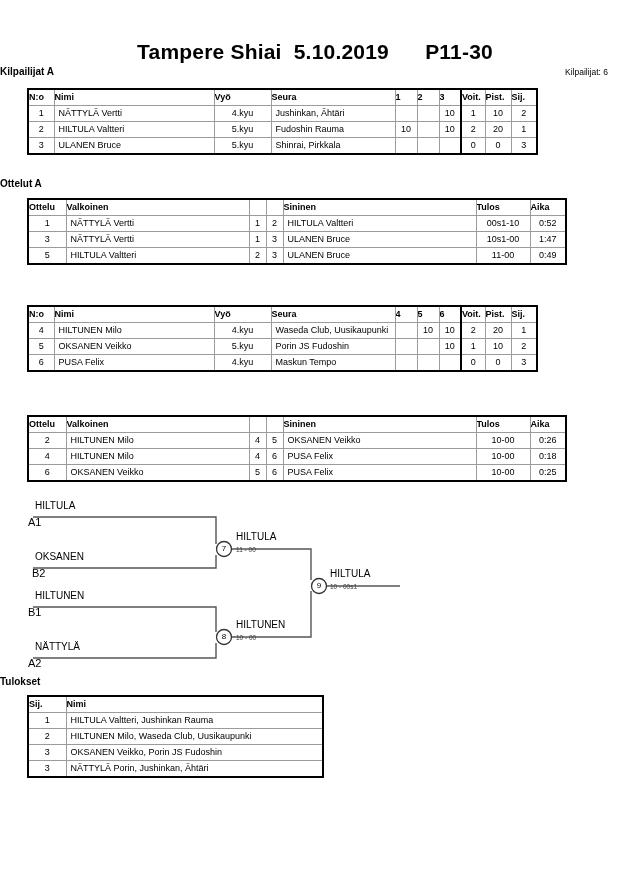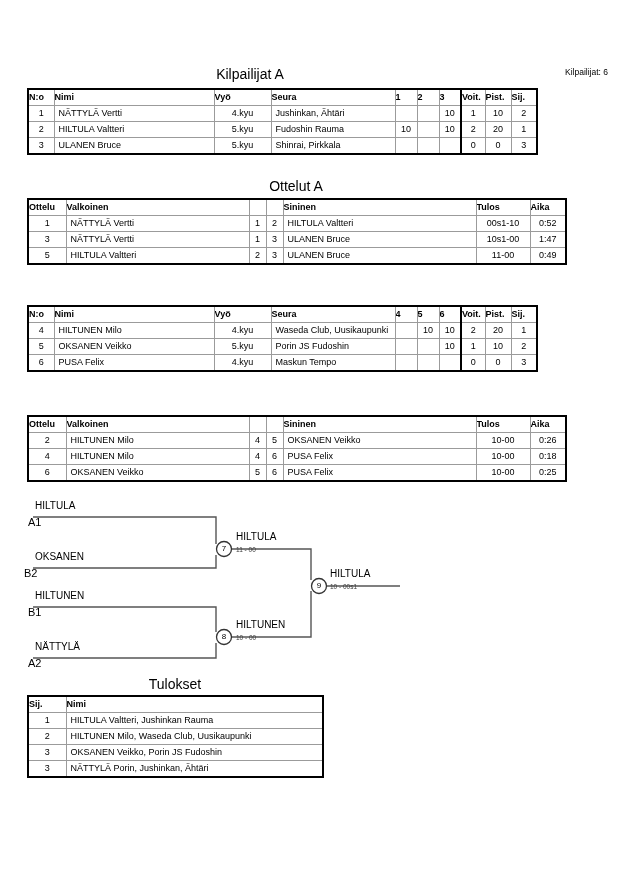--- a/index.html
+++ b/index.html
@@ -39,23 +39,22 @@
     top: 67px;
     right: 22px;
     font-size: 8.5px;
     font-weight: normal;
     white-space: nowrap;
   }
 
   
   .caption {
     position: absolute;
-    font-size: 14px;
-    font-weight: normal;
-    text-align: center;
+    font-size: 10px;
+    font-weight: bold;
     white-space: nowrap;
   }
 
   
   .tbl {
     position: absolute;
     border-collapse: collapse;
     table-layout: fixed;
     font-size: 9px;
     background: #fff;
@@ -119,20 +118,21 @@
     text-align: center;
     width: 14px;
     line-height: 14px;
   }
 </style>
 </head>
 <body>
 
 <div class="page">
 
+  <div class="title">Tampere Shiai  5.10.2019      P11-30</div>
   <div class="entrants-count">Kilpailijat: 6</div>
 
   <div class="caption" style="left:0; top:66px; width:500px;">Kilpailijat A</div>
 
   <table class="tbl outer-frame" style="left:27px; top:88px; width:481px;">
     <colgroup>
       <col style="width:26px">
         <col style="width:160px">
         <col style="width:57px">
         <col style="width:124px">
@@ -396,21 +396,21 @@
         <circle cx="224" cy="54" r="7.5"></circle>
         <circle cx="224" cy="142" r="7.5"></circle>
         <circle cx="319" cy="91" r="7.5"></circle>
       </g>
     </svg>
 
     <div class="bk-name" style="left:35px; top:5px;">HILTULA</div>
     <div class="bk-seed" style="left:28px; top:21px;">A1</div>
 
     <div class="bk-name" style="left:35px; top:56px;">OKSANEN</div>
-    <div class="bk-seed" style="left:24px; top:72px;">B2</div>
+    <div class="bk-seed" style="left:32px; top:72px;">B2</div>
 
     <div class="bk-name" style="left:35px; top:95px;">HILTUNEN</div>
     <div class="bk-seed" style="left:28px; top:111px;">B1</div>
 
     <div class="bk-name" style="left:35px; top:146px;">NÄTTYLÄ</div>
     <div class="bk-seed" style="left:28px; top:162px;">A2</div>
 
     <div class="bk-num" style="left:217px; top:47px;">7</div>
     <div class="bk-num" style="left:217px; top:135px;">8</div>
     <div class="bk-num" style="left:312px; top:84px;">9</div>

